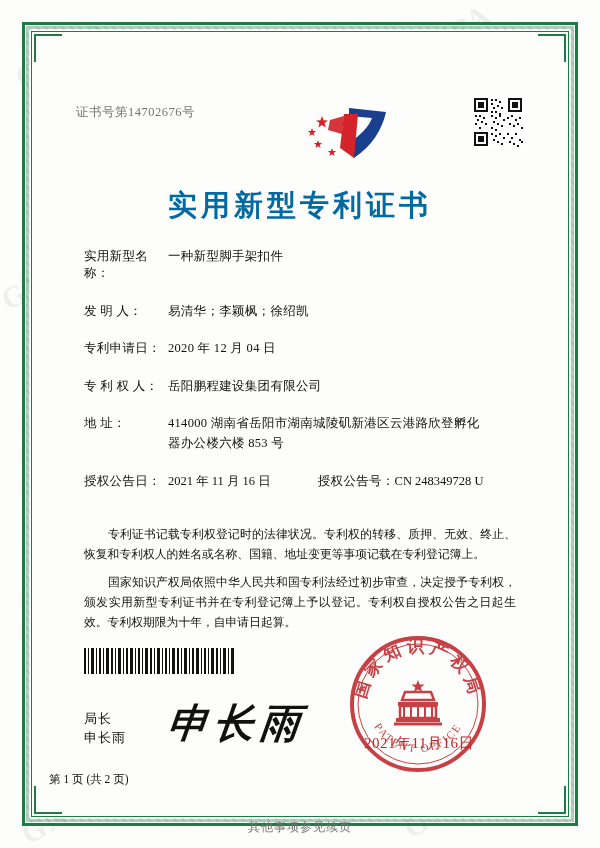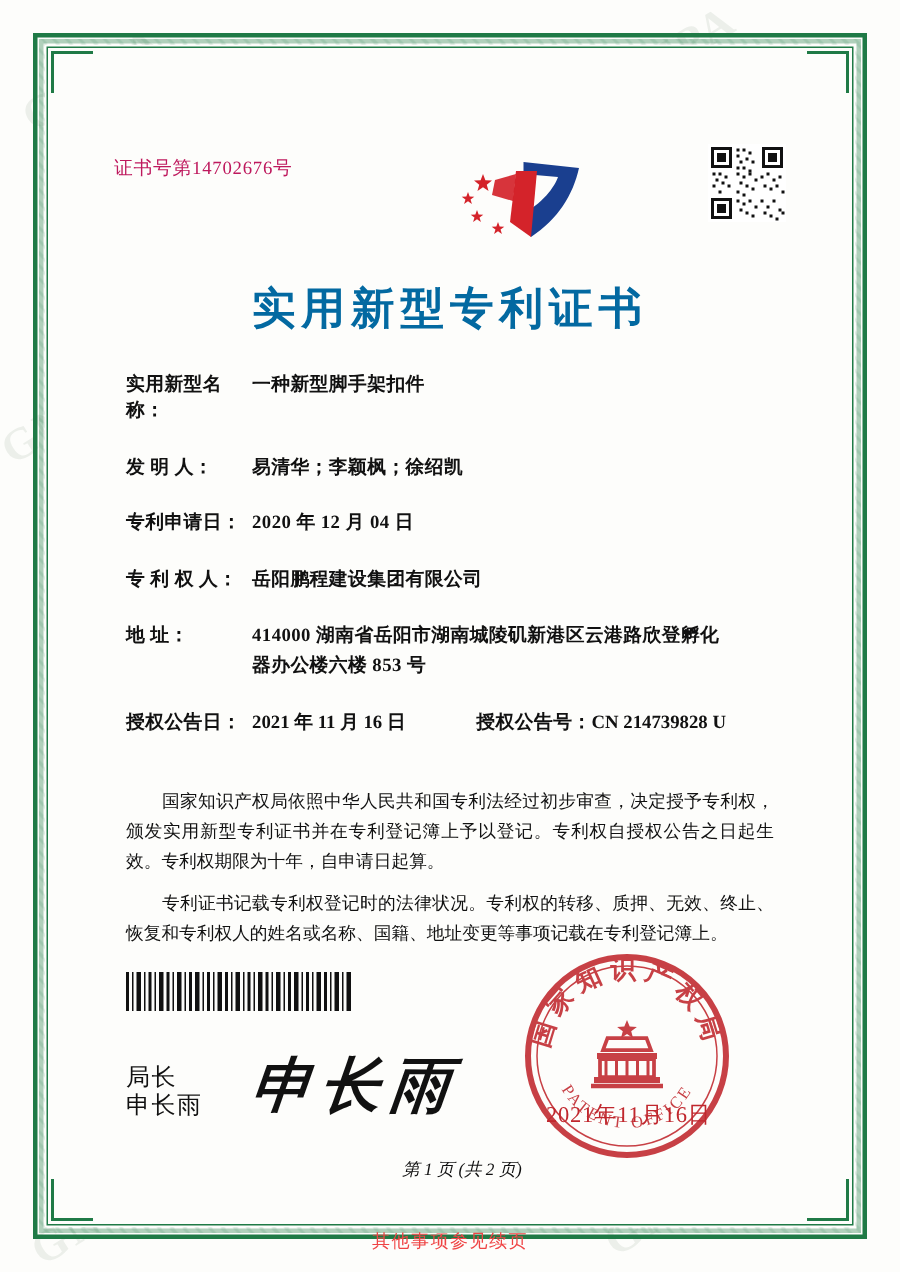--- a/index.html
+++ b/index.html
@@ -87,21 +87,21 @@
     left: 48px; top: 46px;
     width: 504px; height: 756px;
   }
 
   
   .cert-no {
     position: absolute;
     left: 28px; top: 58px;
     font-family: "Liberation Serif", serif;
     font-size: 12.5px;
-    color: #be185d;
+    color: #737373;
     letter-spacing: 0.5px;
   }
 
   .logo {
     position: absolute;
     left: 246px; top: 58px;
     width: 112px; height: 62px;
   }
 
   .qr {
@@ -123,21 +123,20 @@
   }
 
   
   .fields {
     position: absolute;
     left: 36px; top: 202px;
     width: 440px;
     font-family: "Liberation Serif", serif;
     font-size: 12.5px;
     color: #111;
-    font-weight: bold;
   }
   .field {
     position: relative;
     margin-bottom: 20.5px;
     line-height: 17px;
   }
   .f-label {
     display: inline-block;
     width: 84px;
     letter-spacing: 0.3px;
@@ -182,21 +181,21 @@
     position: absolute;
     left: 36px; top: 602px;
     width: 150px; height: 26px;
   }
 
   
   .sig-label {
     position: absolute;
     left: 36px; top: 663px;
     font-family: "Liberation Serif", serif;
-    font-size: 16px;
+    font-size: 13px;
     line-height: 19px;
     color: #111;
     letter-spacing: 1px;
   }
   .sig-script {
     position: absolute;
     left: 120px; top: 650px;
     font-family: "Liberation Serif", serif;
     font-size: 40px;
     font-weight: bold;
@@ -219,34 +218,33 @@
     text-align: center;
     font-family: "Liberation Serif", serif;
     font-size: 15px;
     color: #c0272d;
     letter-spacing: 0.5px;
   }
 
   
   .page-no {
     position: absolute;
-    left: 16px; right: 0; top: 726px;
-    text-align: center;
+    left: 1px; right: 0; top: 726px;
+    text-align: left;
     font-family: "Liberation Serif", serif;
     font-size: 11.5px;
     color: #111;
-    font-style: italic;
   }
   .footer-note {
     position: absolute;
     left: 0; right: 0; bottom: 12px;
     text-align: center;
     font-family: Liberation Mono, monospace;
     font-size: 12px;
-    color: #ef4444;
+    color: #737373;
     letter-spacing: 1px;
   }
 </style>
 </head>
 <body>
 
 <div class="page">
 
   <div class="wm" style="left:10px; top:36px;">GNIPA</div>
   <div class="wm" style="left:392px; top:22px;">GNIPA</div>
@@ -370,29 +368,29 @@
         <span class="f-label">专 利 权 人：</span><span class="f-value">岳阳鹏程建设集团有限公司</span>
       </div>
 
       <div class="field">
         <span class="f-label">地 址：</span><span class="f-value"><span>414000 湖南省岳阳市湖南城陵矶新港区云港路欣登孵化</span><span class="second-line">器办公楼六楼 853 号</span></span>
       </div>
 
       <div class="field">
         <span class="f-label">授权公告日：</span><span>2021 年 11 月 16 日</span>
         <span class="inline-pair">
-          <span class="f-label2">授权公告号：</span><span>CN 214739828 U</span>
+          <span class="f-label2">授权公告号：</span><span>CN 248349728 U</span>
         </span>
       </div>
 
     </div>
 
     <div class="paras">
+      <p>专利证书记载专利权登记时的法律状况。专利权的转移、质押、无效、终止、恢复和专利权人的姓名或名称、国籍、地址变更等事项记载在专利登记簿上。</p>
       <p>国家知识产权局依照中华人民共和国专利法经过初步审查，决定授予专利权，颁发实用新型专利证书并在专利登记簿上予以登记。专利权自授权公告之日起生效。专利权期限为十年，自申请日起算。</p>
-      <p>专利证书记载专利权登记时的法律状况。专利权的转移、质押、无效、终止、恢复和专利权人的姓名或名称、国籍、地址变更等事项记载在专利登记簿上。</p>
     </div>
 
     <div class="barcode">
       <svg viewBox="0 0 150 26" width="150" height="26" preserveAspectRatio="none">
         <g fill="#111">
           <rect x="0" y="0" width="2" height="26"></rect>
             <rect x="4" y="0" width="1" height="26"></rect>
           <rect x="7" y="0" width="3" height="26"></rect>
             <rect x="12" y="0" width="1" height="26"></rect>
           <rect x="15" y="0" width="2" height="26"></rect>

